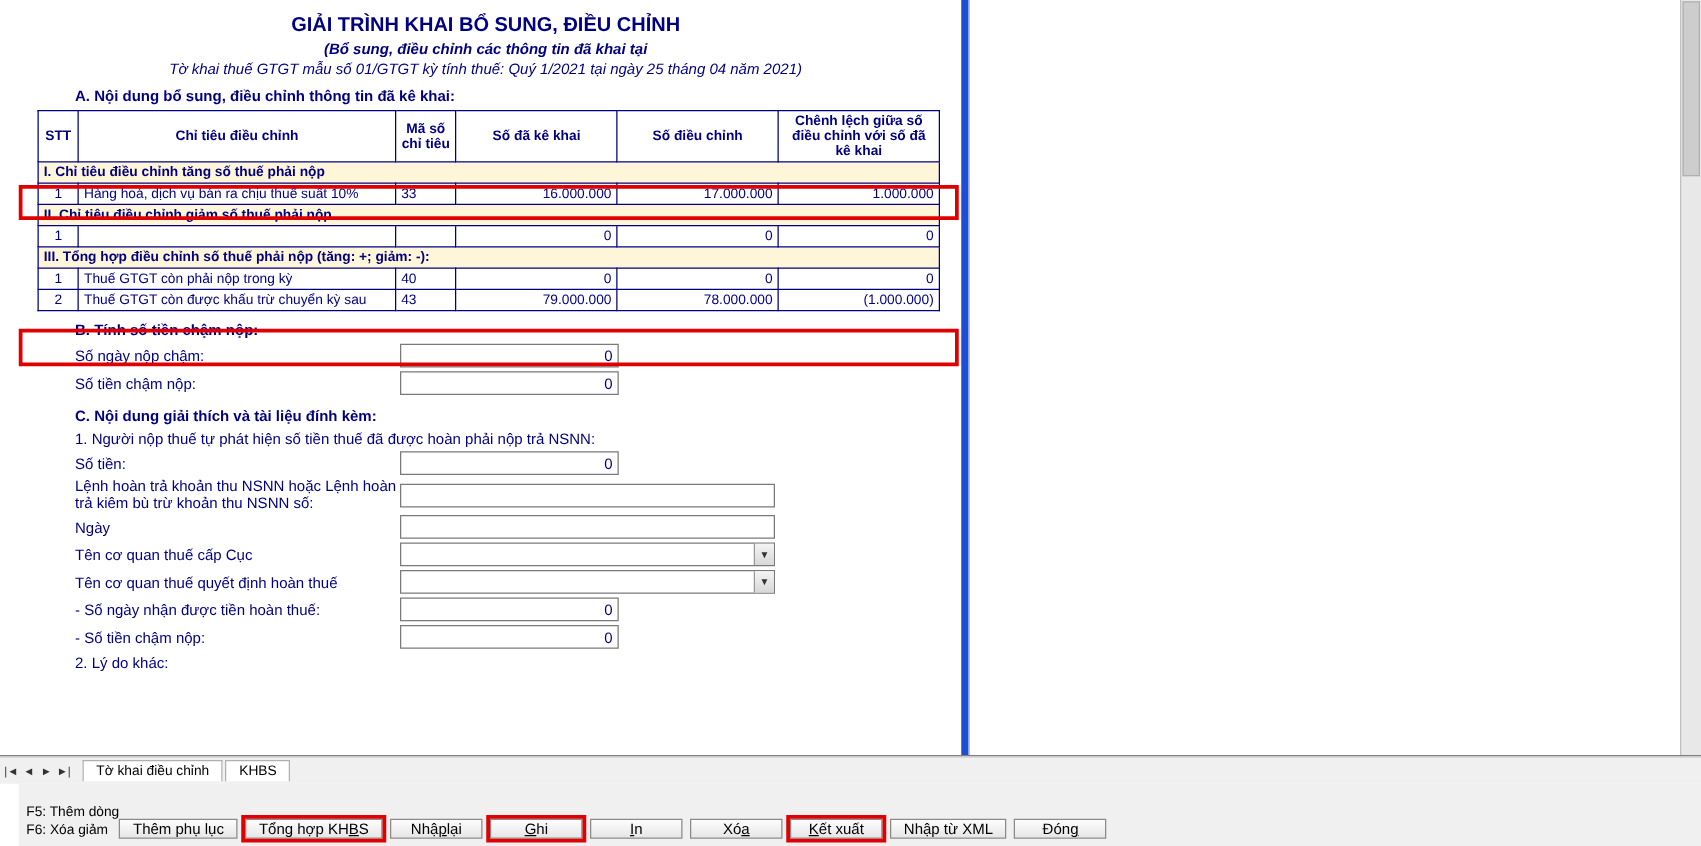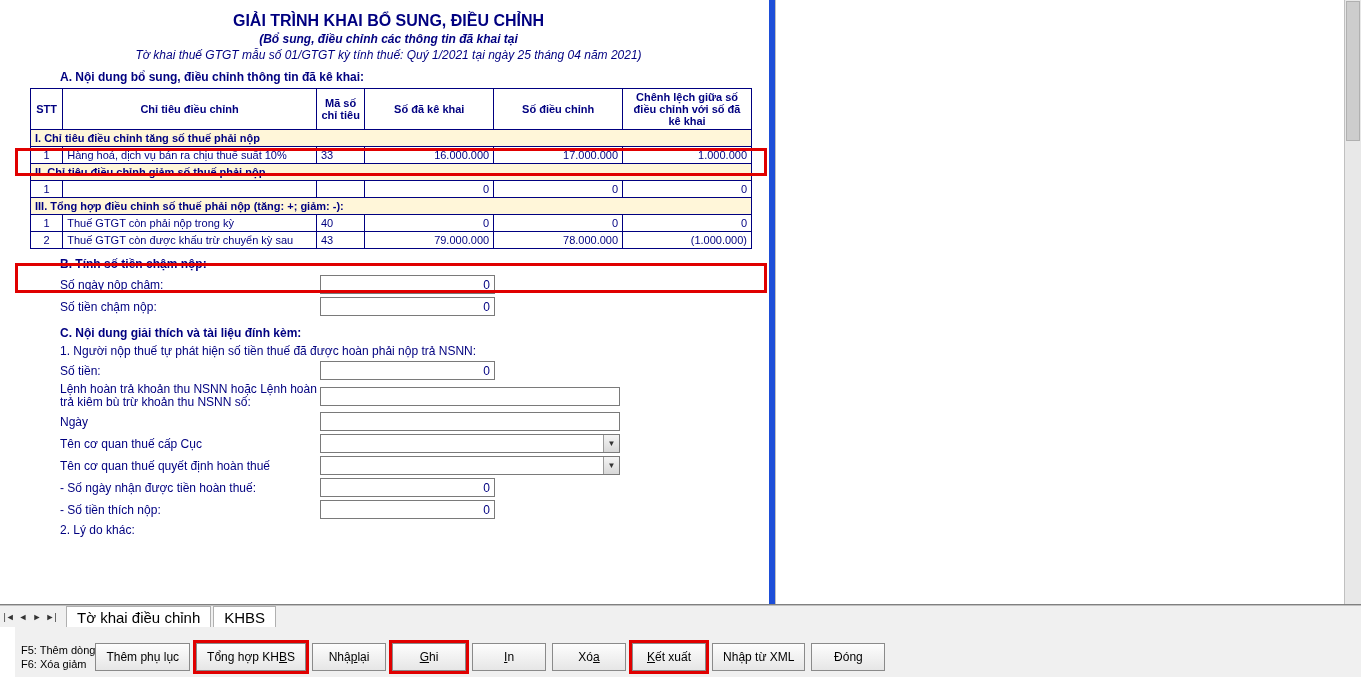--- a/index.html
+++ b/index.html
@@ -26,26 +26,26 @@
   .form-block { margin-left: 30px; margin-top: 8px; }
   .form-row { display: flex; align-items: center; margin: 3px 0; }
   .form-label { width: 260px; font-size: 12px; }
   .form-input { border: 1px solid #7a7a7a; height: 19px; background: #fff; font-size: 12px; padding: 0 4px; text-align: right; color: #000080; }
   .form-input.w175 { width: 175px; }
   .form-input.w300 { width: 300px; text-align: left; }
   .dropdown { position: relative; display: inline-block; }
   .dropdown .arrow { position: absolute; right: 1px; top: 1px; width: 16px; height: 17px; background: linear-gradient(#f4f4f4,#d8d8d8); border-left: 1px solid #999; display: flex; align-items: center; justify-content: center; font-size: 8px; color: #333; }
   .tabs { display: flex; align-items: center; height: 22px; background: #f0f0f0; border-top: 1px solid #c0c0c0; padding: 0 2px; }
   .tab-nav { width: 14px; height: 16px; display: inline-flex; align-items: center; justify-content: center; font-size: 9px; color: #333; cursor: pointer; }
-  .tab { padding: 2px 10px; font-size: 15px; color: #000; background: #fff; border: 1px solid #b0b0b0; border-bottom: none; margin-right: 2px; cursor: pointer; }
+  .tab { padding: 2px 10px; font-size: 11px; color: #000; background: #fff; border: 1px solid #b0b0b0; border-bottom: none; margin-right: 2px; cursor: pointer; }
   .tab.active { background: #fff; font-weight: normal; text-align: center; }
   .footer { background: #f0f0f0; display: flex; align-items: flex-end; justify-content: flex-start; padding: 4px 6px 6px 6px; height: 50px; margin-left: 15px; }
   .hints { font-size: 11px; color: #000; line-height: 14px; }
   .buttons { display: flex; gap: 6px; align-items: center; }
-  .btn { min-width: 74px; height: 28px; padding: 0 10px; background: linear-gradient(#fdfdfd,#e6e6e6); border: 1px solid #8a8a8a; font-size: 12px; color: #000; cursor: pointer; display: inline-flex; align-items: center; justify-content: center; }
+  .btn { min-width: 74px; height: 16px; padding: 0 10px; background: linear-gradient(#fdfdfd,#e6e6e6); border: 1px solid #8a8a8a; font-size: 12px; color: #000; cursor: pointer; display: inline-flex; align-items: center; justify-content: center; }
   .btn u { text-decoration: underline; }
   .hl-red { outline: 3px solid #e00000; }
   .hl-overlay { position: absolute; border: 3px solid #e00000; pointer-events: none; }
 </style>
 </head>
 <body>
 
 <div class="app">
   <div class="main">
     <div class="left-panel">
@@ -144,21 +144,21 @@
           </div>
           <div class="form-row">
             <div class="form-label">Tên cơ quan thuế quyết định hoàn thuế</div>
             <div class="dropdown"><input class="form-input w300" style=""><div class="arrow">▼</div></div>
           </div>
           <div class="form-row">
             <div class="form-label">- Số ngày nhận được tiền hoàn thuế:</div>
             <input class="form-input w175" value="0" style="">
           </div>
           <div class="form-row">
-            <div class="form-label">- Số tiền thích nộp:</div>
+            <div class="form-label">- Số tiền chậm nộp:</div>
             <input class="form-input w175" value="0" style="">
           </div>
           <div style="margin:4px 0;">2. Lý do khác:</div>
         </div>
       </div>
     </div>
     <div class="right-panel">
       <div class="scroll-thumb"></div>
     </div>
   </div>

